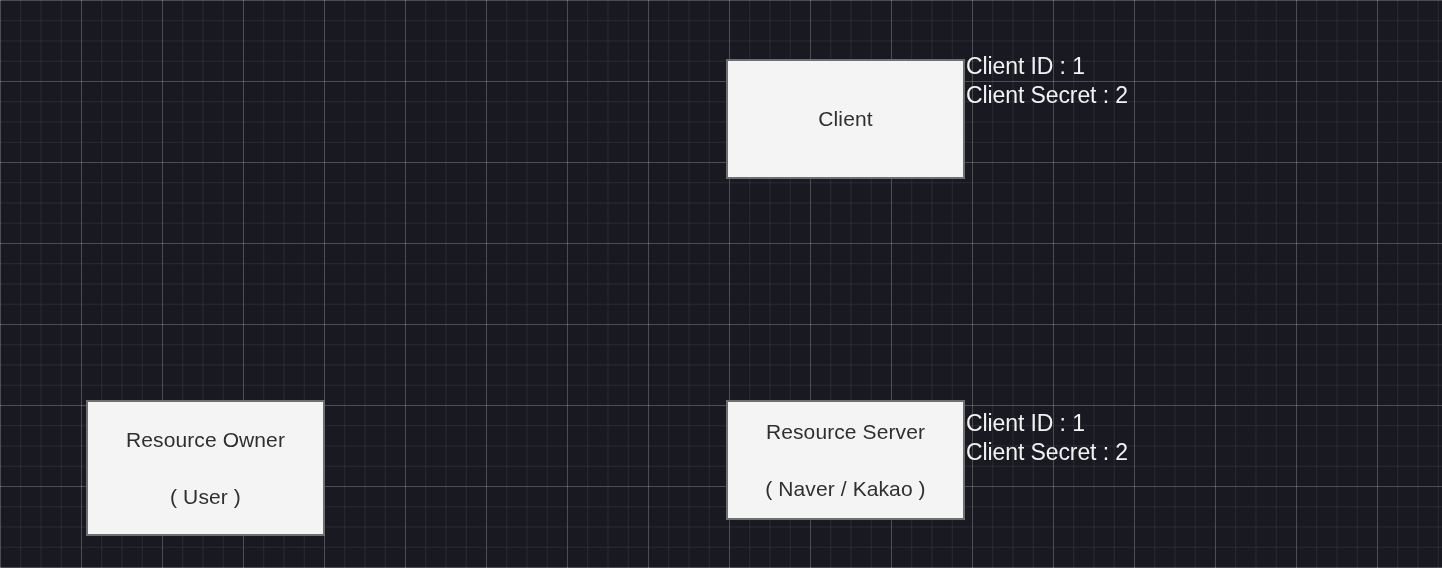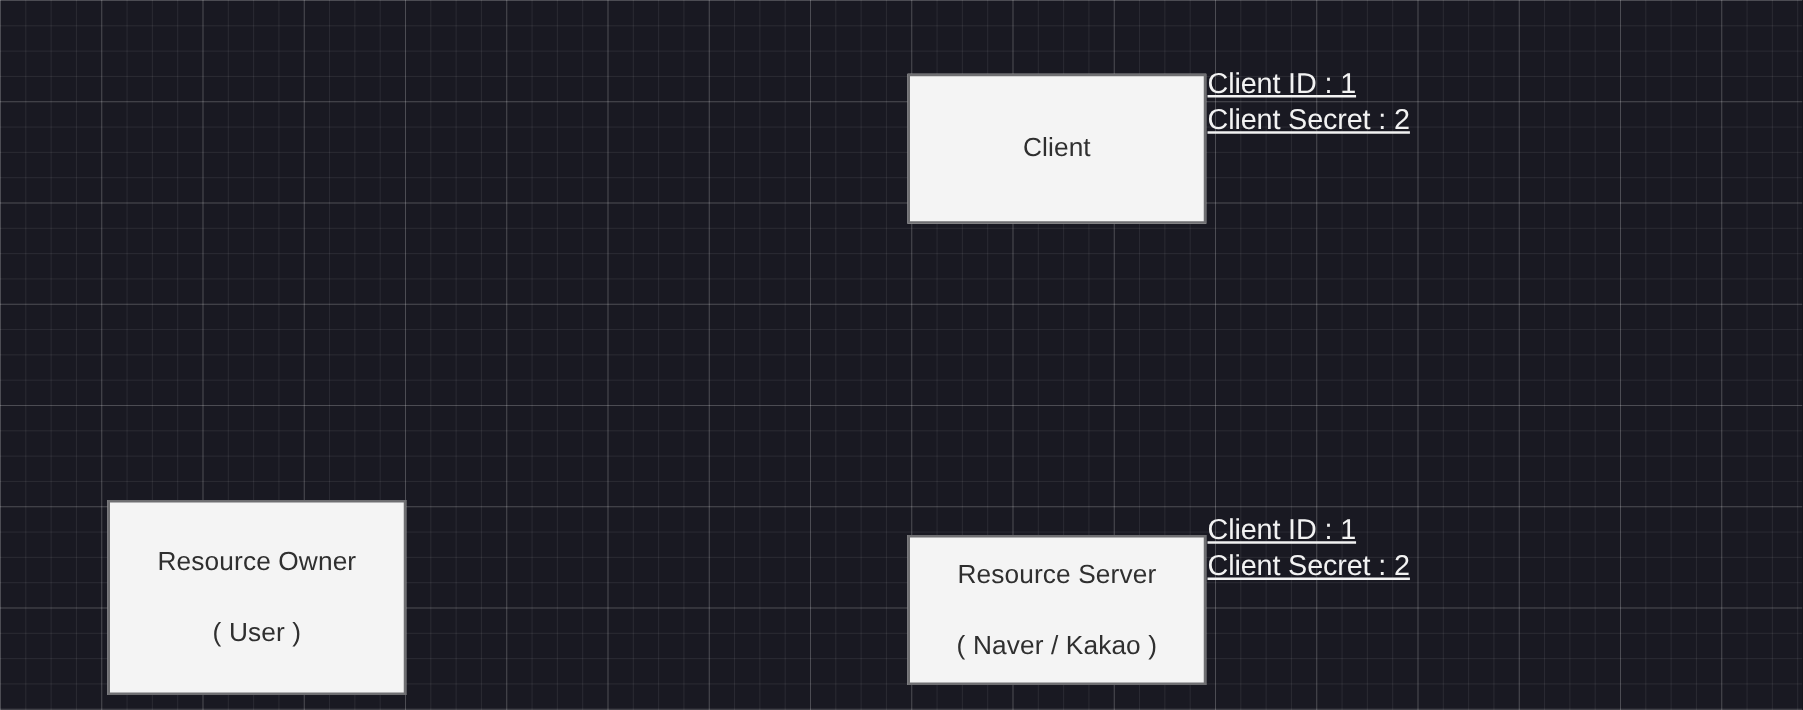--- a/index.html
+++ b/index.html
@@ -42,34 +42,34 @@
     font-size: 21px;
     line-height: 30px;
     letter-spacing: 0.1px;
     text-align: center;
     gap: 27px;
   }
   .node .line-1 { display: block; }
   .node .line-2 { display: block; }
 
   #node-client        { left: 726px; top: 59px;  width: 239px; height: 120px; }
-  #node-resource-owner{ left: 86px;  top: 400px; width: 239px; height: 156px; }
-  #node-resource-server{ left: 726px; top: 400px; width: 239px; height: 120px; margin-top: 28px; }
+  #node-resource-owner{ left: 86px;  top: 400px; width: 239px; height: 136px; }
+  #node-resource-server{ left: 726px; top: 400px; width: 239px; height: 120px; }
 
   .annotation {
     position: absolute;
     color: #f2f2f2;
     font-size: 23px;
     line-height: 29px;
     white-space: nowrap;
     letter-spacing: -0.1px;
   }
   #annotation-client { left: 966px; top: 52px; }
   #annotation-resource-server { left: 966px; top: 409px; }
-  .annotation .ann-line { display: block; text-decoration: underline; }
+  .annotation .ann-line { display: block; }
 </style>
 </head>
 <body>
 
 <div id="canvas">
 
   <div class="node" id="node-client">
     <span class="line-1">Client</span>
   </div>
 

